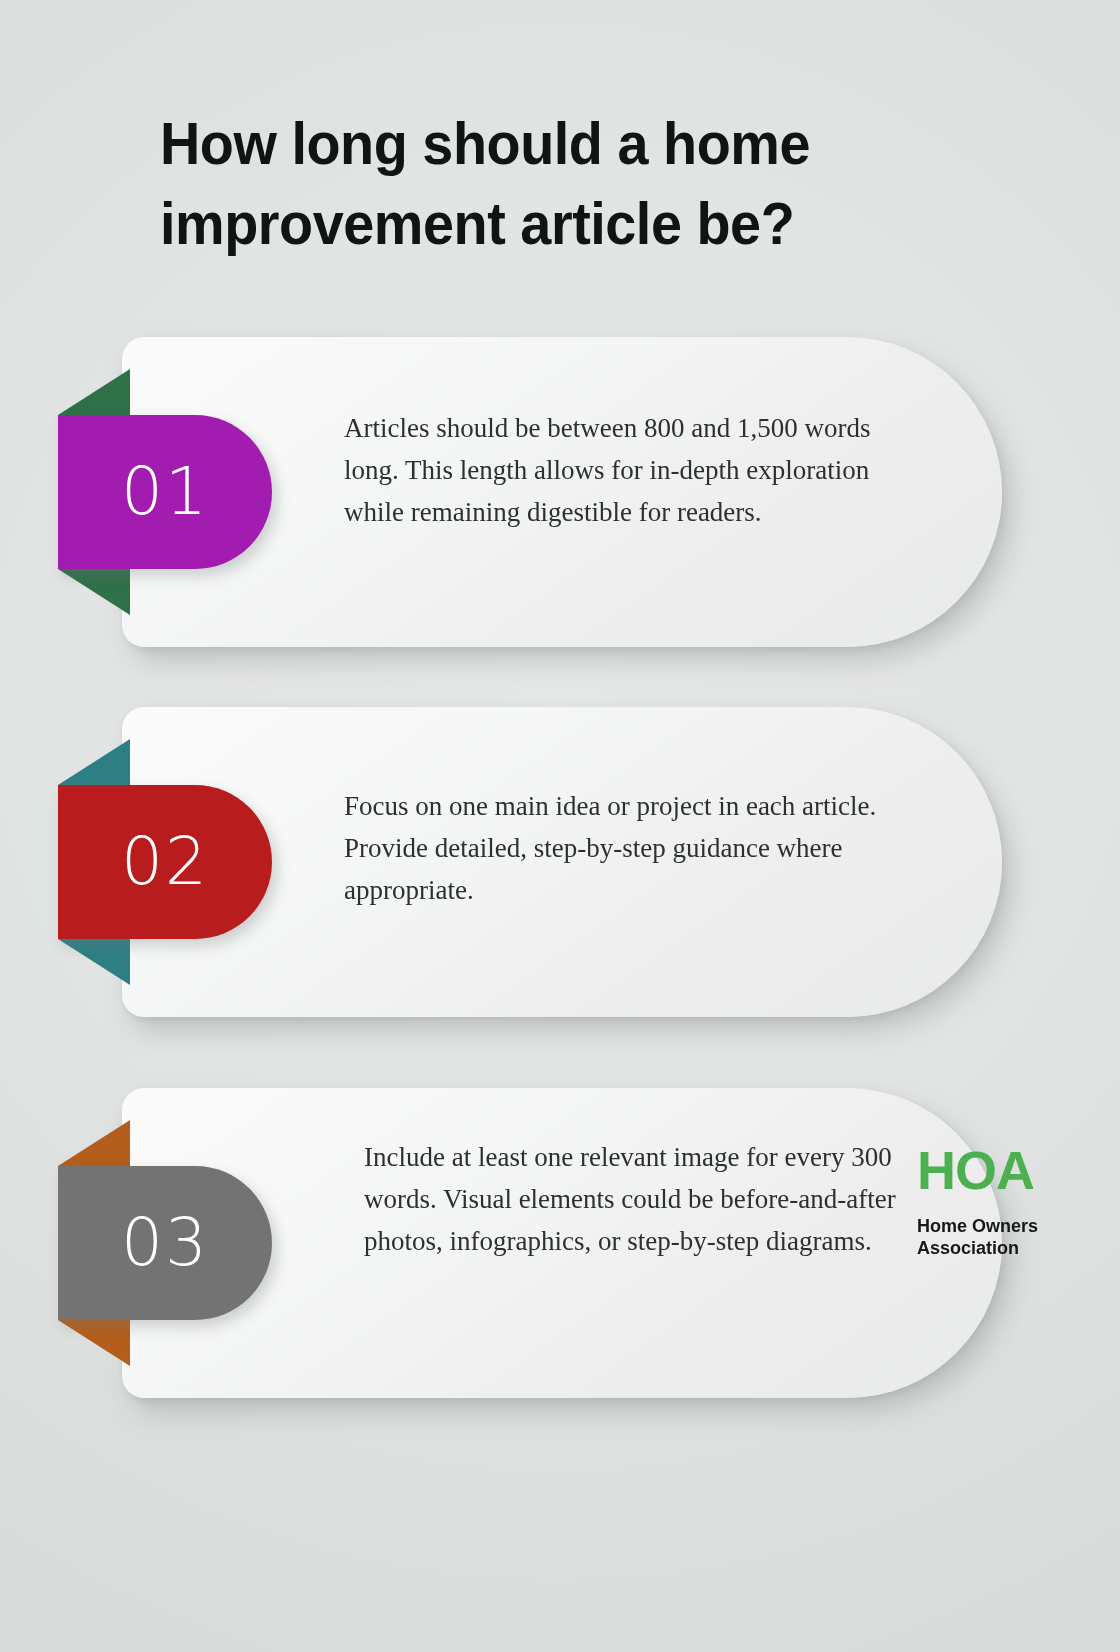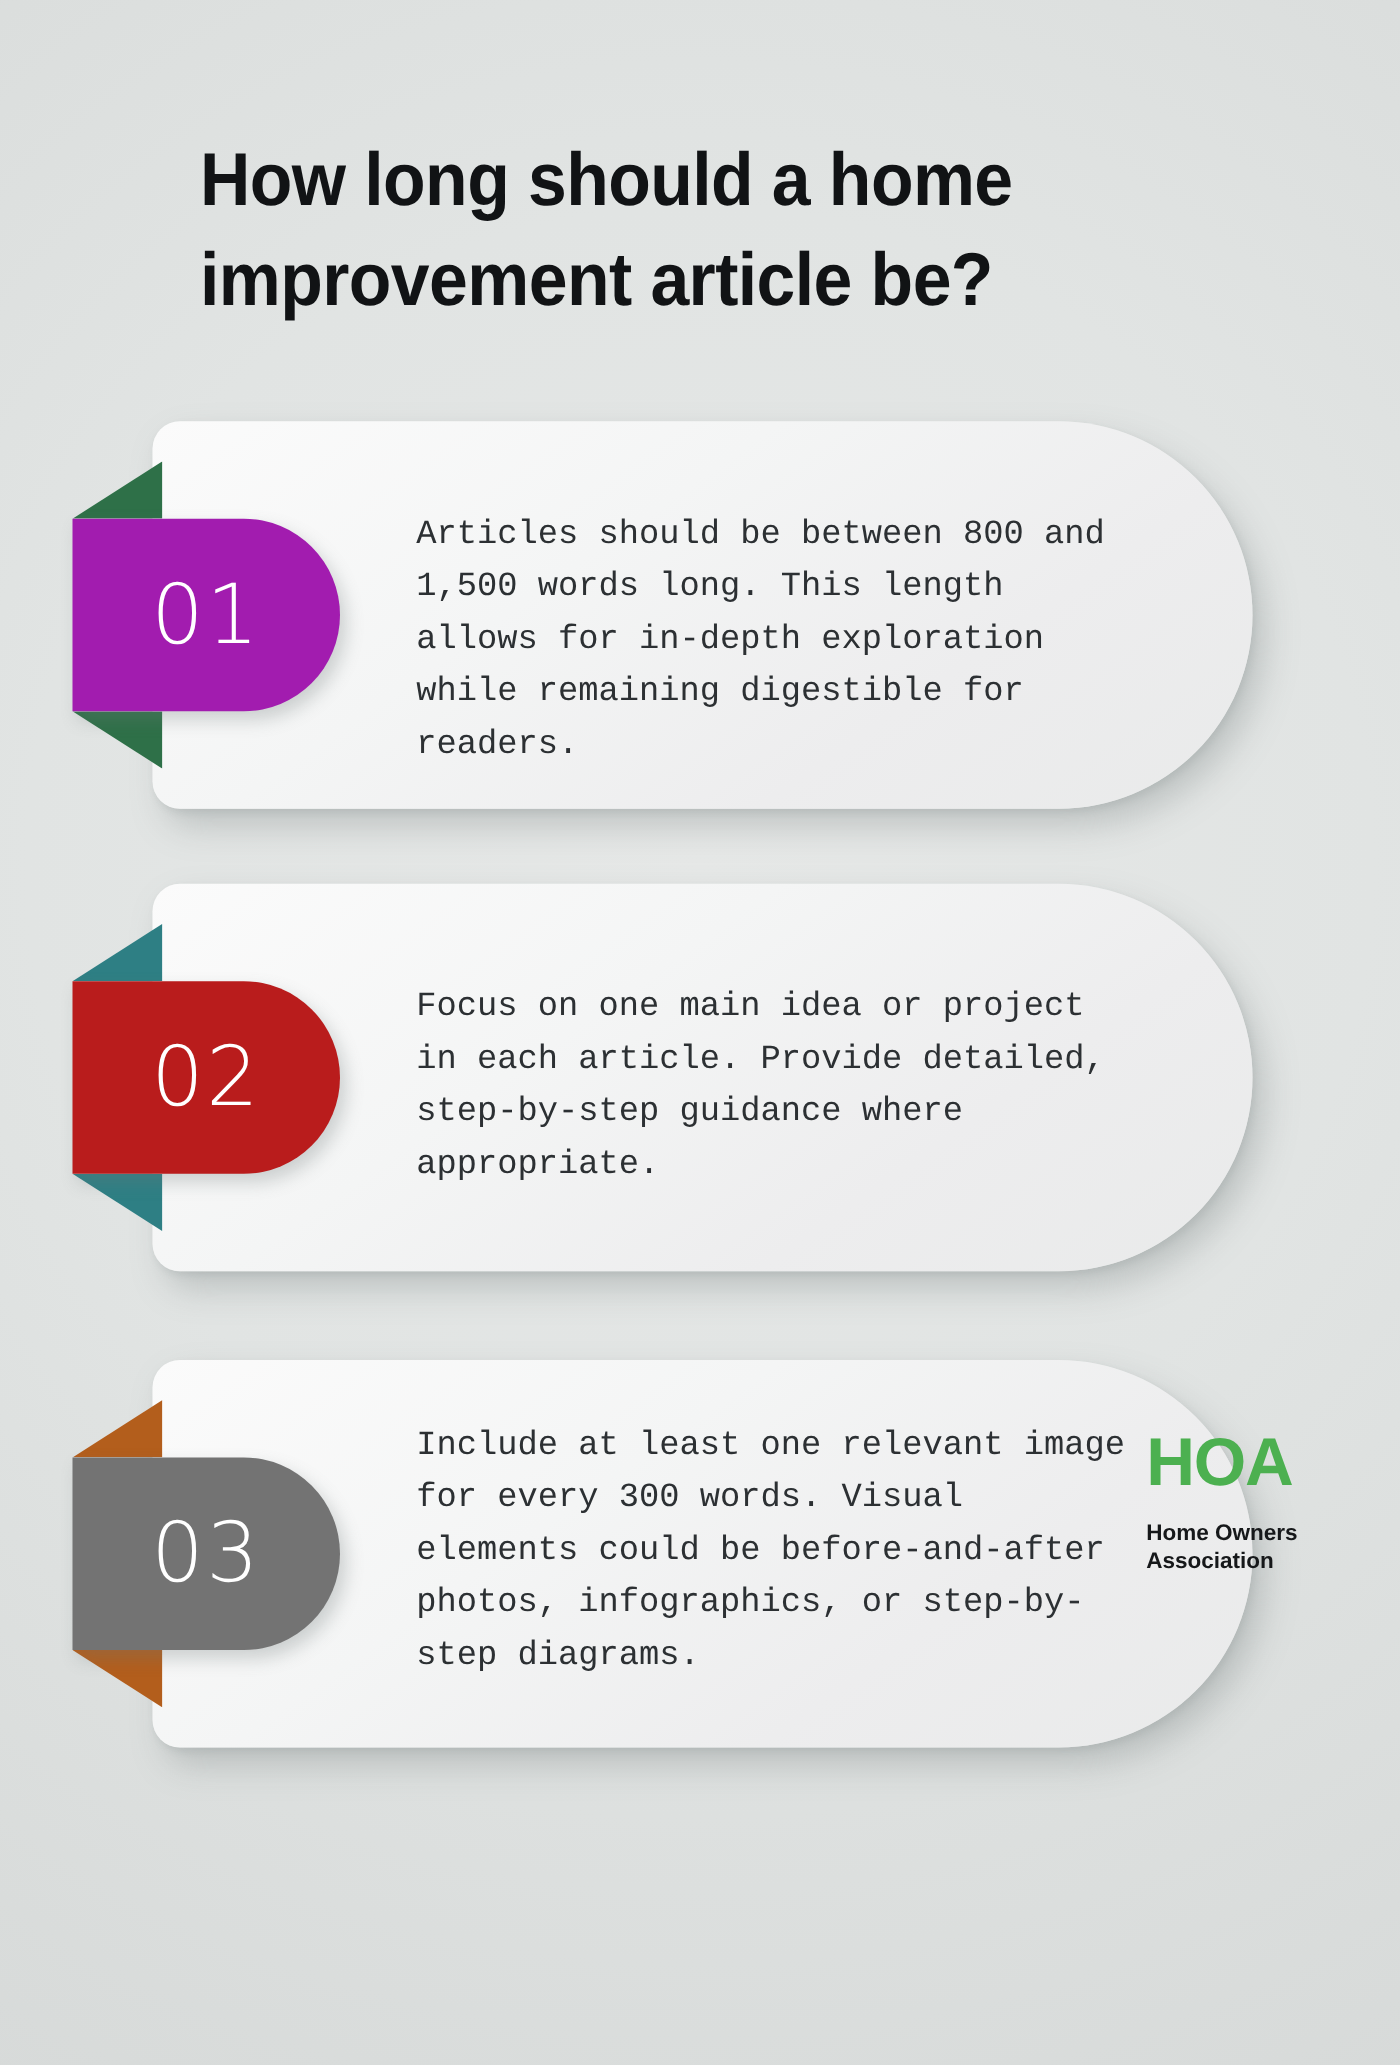--- a/index.html
+++ b/index.html
@@ -96,30 +96,30 @@
     font-size: 66px;
     font-weight: 300;
     letter-spacing: 2px;
     line-height: 1;
     font-family: "DejaVu Sans", sans-serif;
   }
 
   
   .body-text {
     position: absolute;
-    left: 333px;
+    left: 344px;
     width: 580px;
     font-size: 27px;
     line-height: 1.56;
     color: #2c3033;
-    font-family: Liberation Mono, monospace;
+    font-family: Liberation Serif, serif;
   }
   .c1 .body-text { top: 70px; }
   .c2 .body-text { top: 78px; }
-  .c3 .body-text { top: 48px; }
+  .c3 .body-text { top: 48px; margin-left: 20px; }
 
   
   .logo {
     position: absolute;
     right: 82px;
     bottom: 88px;
     text-align: left;
   }
   .logo-mark {
     font-family: "Liberation Sans", sans-serif;

